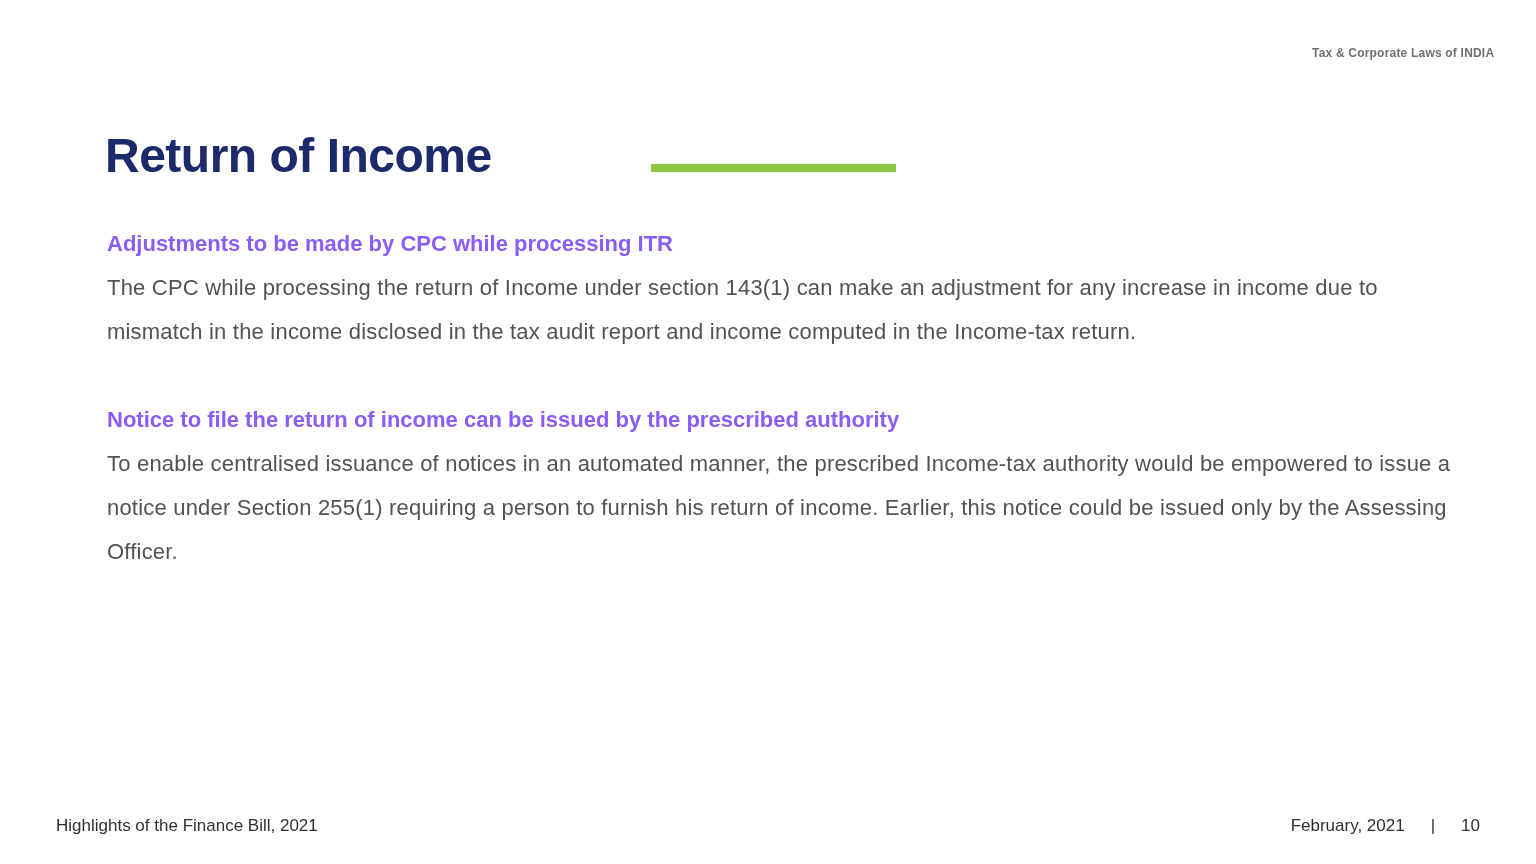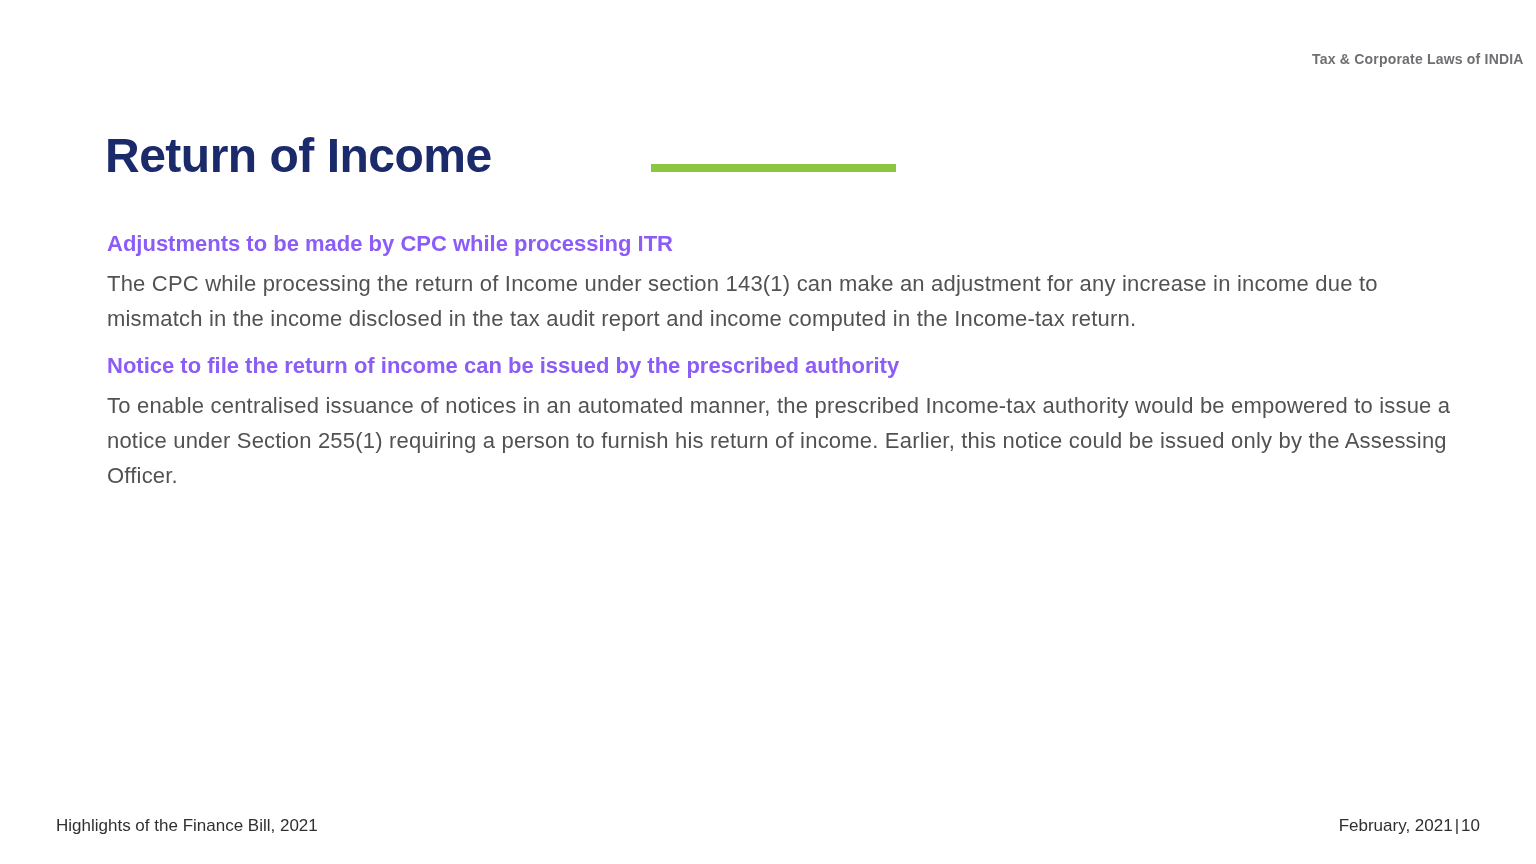--- a/index.html
+++ b/index.html
@@ -31,22 +31,21 @@
     white-space: nowrap;
   }
   .logo-word sup {
     font-size: 13px;
     font-style: normal;
     letter-spacing: 0;
     vertical-align: 14px;
     margin-left: 2px;
   }
   .logo-tagline {
-    margin-top: 5px;
-    font-size: 14px;
+    font-size: 12px;
     font-weight: 600;
     color: #6E6F72;
     letter-spacing: 0.2px;
     white-space: nowrap;
   }
 
   
   .page-title {
     position: absolute;
     left: 105px; top: 128px;
@@ -74,39 +73,39 @@
     margin: 0;
     font-size: 22px;
     font-weight: bold;
     color: #8b5cf6;
     line-height: 28px;
   }
   .section-body {
     margin: 8px 0 0 0;
     font-size: 22px;
     color: #515254;
-    line-height: 35px;
+    line-height: 44px;
     letter-spacing: 0.2px;
   }
-  .section + .section { margin-top: 16px; }
+  .section + .section { margin-top: 52px; }
 
   
   .footer {
     position: absolute;
     left: 56px; right: 56px; top: 816px;
     display: flex;
     justify-content: space-between;
     align-items: flex-start;
     font-size: 17px;
     color: #2F3032;
   }
   .footer-right {
     display: flex;
     align-items: center;
-    gap: 2px;
+    gap: 26px;
   }
 </style>
 </head>
 <body>
 
 <div class="slide">
 
   <div class="logo">
     <div class="logo-tagline">Tax &amp; Corporate Laws of INDIA</div>
   </div>

